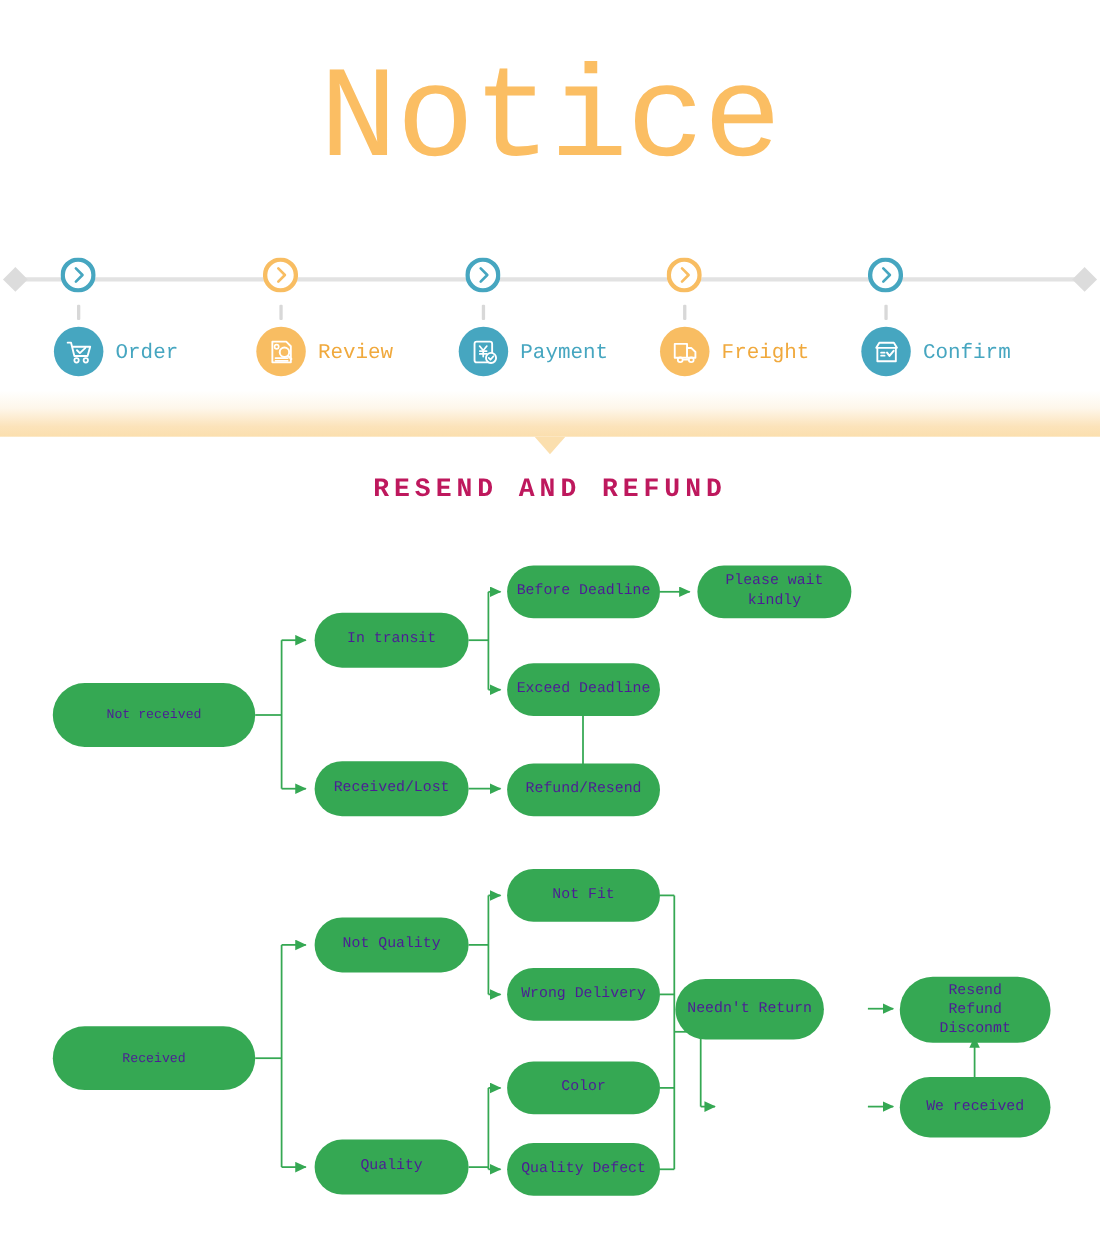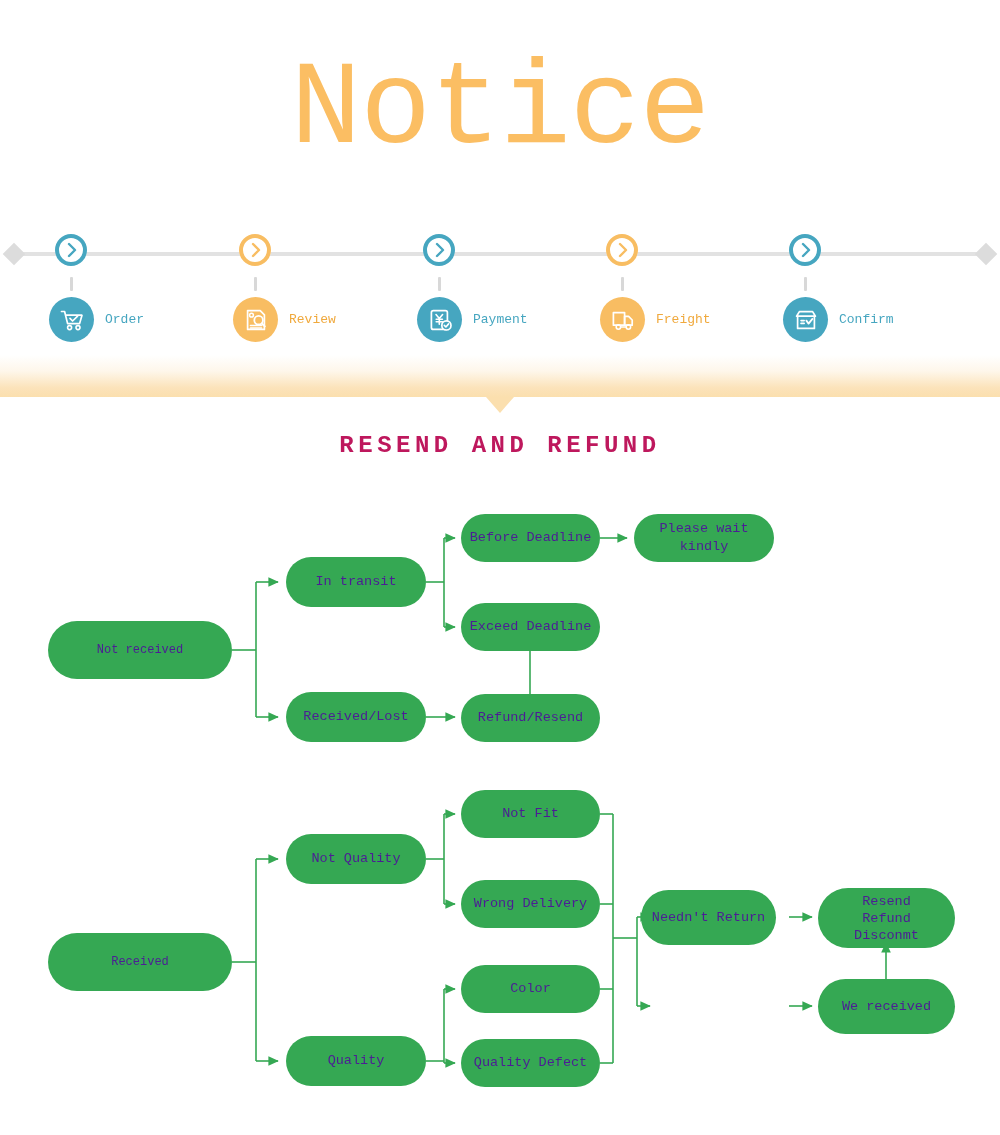--- a/index.html
+++ b/index.html
@@ -60,21 +60,21 @@
     width:3px;height:14px;background:#D8D8D8;border-radius:1px;
   }
   .badge{
     position:absolute;top:92px;left:56px;
     width:45px;height:45px;border-radius:50%;
     display:flex;align-items:center;justify-content:center;
   }
   .badge svg{display:block;}
   .step-label{
     position:absolute;top:105px;left:112px;
-    font-size:13px;line-height:20px;white-space:nowrap;
+    font-size:19px;line-height:20px;white-space:nowrap;
   }
   .blue .badge{background:#46A6C0;}
   .orange .badge{background:#F8BD62;}
   .blue .step-label{color:#46A6C0;}
   .orange .step-label{color:#F0A93D;}
 
   
   .section-head{
     position:absolute;left:0;top:432px;width:1000px;
     text-align:center;
@@ -296,20 +296,20 @@
       </g>
     </svg>
 
     <div class="node big" style="left:48px;top:148px;width:184px;height:58px;">Received</div>
     <div class="node" style="left:286px;top:49px;width:140px;height:50px;">Not Quality</div>
     <div class="node" style="left:286px;top:251px;width:140px;height:50px;">Quality</div>
     <div class="node" style="left:461px;top:5px;width:139px;height:48px;">Not Fit</div>
     <div class="node" style="left:461px;top:95px;width:139px;height:48px;">Wrong Delivery</div>
     <div class="node" style="left:461px;top:180px;width:139px;height:48px;">Color</div>
     <div class="node" style="left:461px;top:254px;width:139px;height:48px;">Quality Defect</div>
-    <div class="node" style="left:641px;top:105px;width:135px;height:55px;">Needn't Return</div>
+    <div class="node" style="left:614px;top:105px;width:135px;height:55px;">Needn't Return</div>
     <div class="node" style="left:818px;top:103px;width:137px;height:60px;white-space:pre-line;line-height:17px;">Resend
 Refund
 Disconmt</div>
     <div class="node" style="left:818px;top:194px;width:137px;height:55px;">We received</div>
   </div>
 
 </div>
 
 </body></html>

